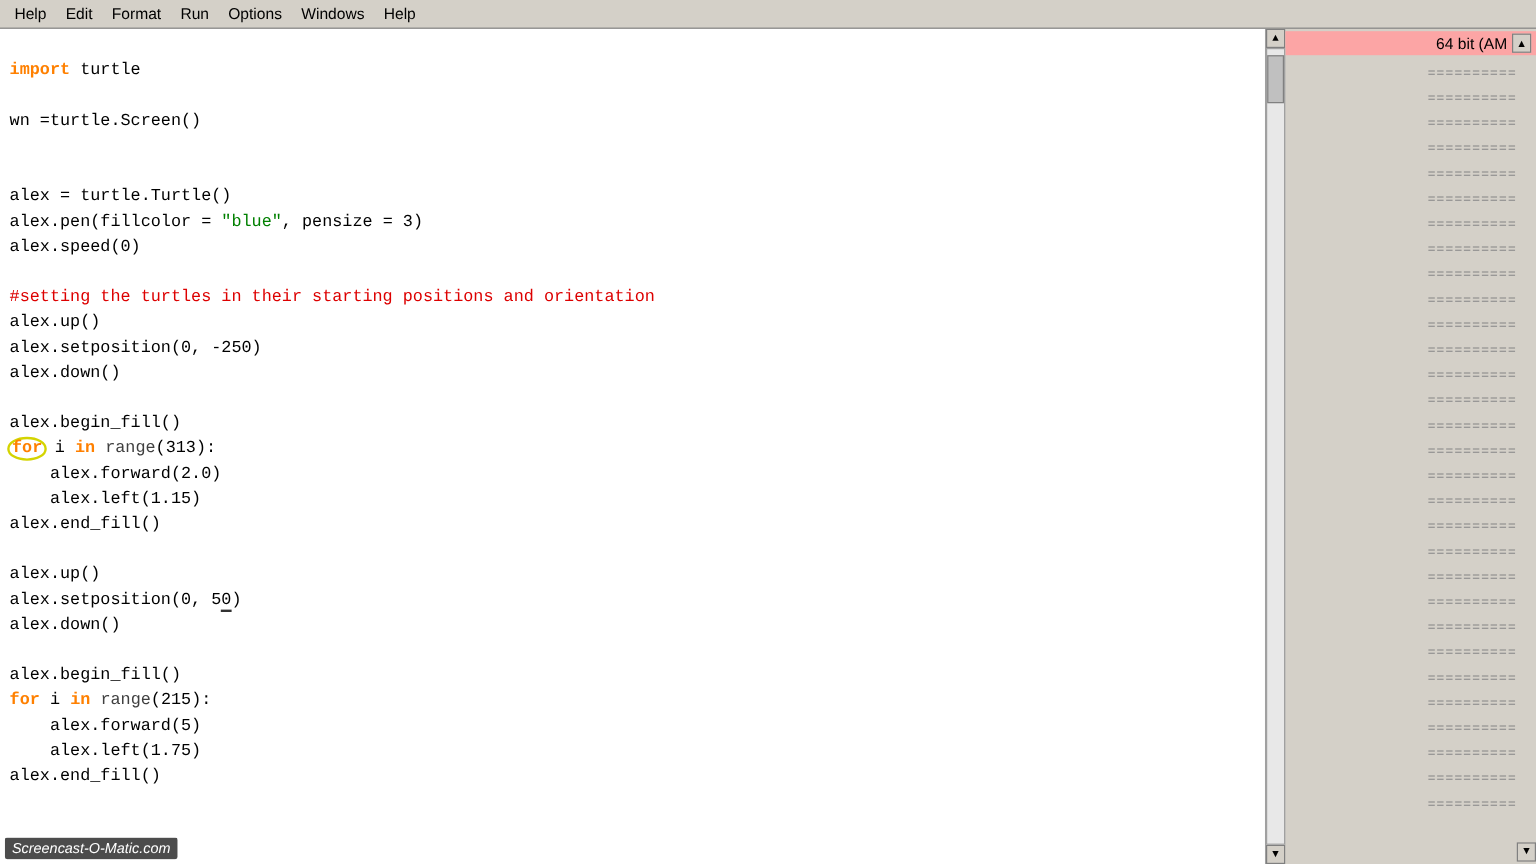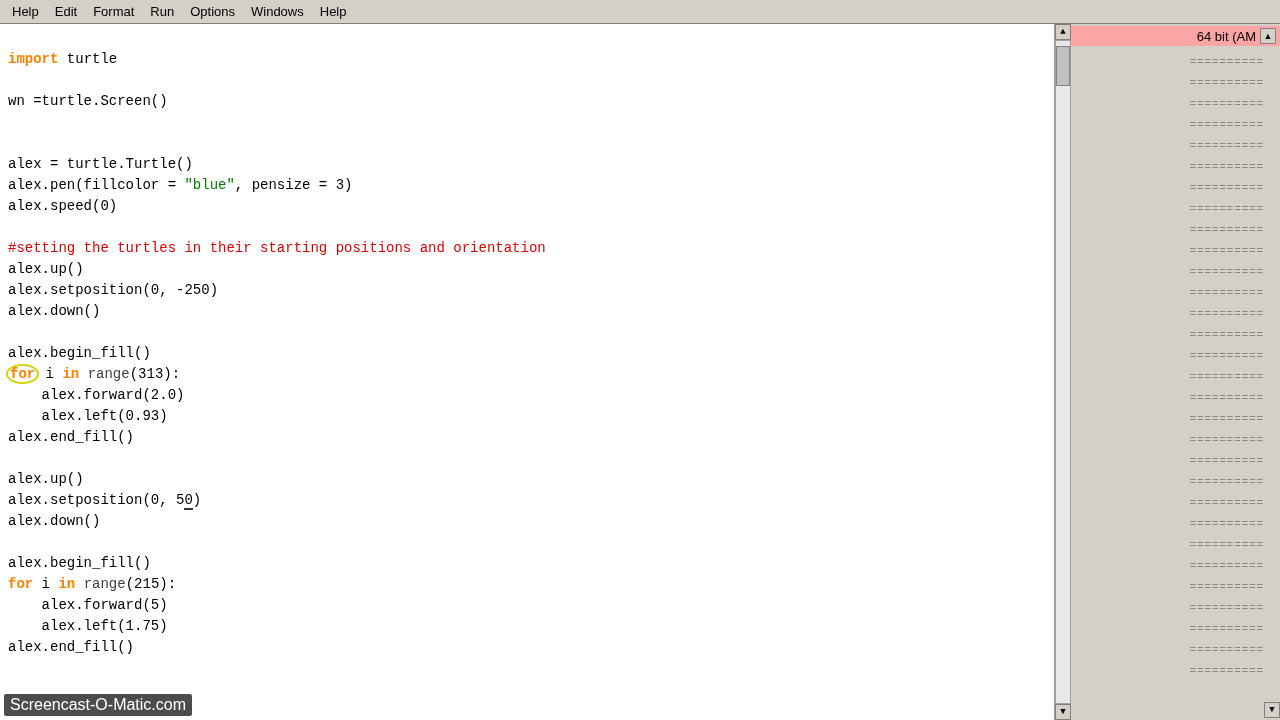--- a/index.html
+++ b/index.html
@@ -165,24 +165,25 @@
       flex-shrink: 0;
     }
 
     #watermark {
       position: fixed;
       bottom: 4px;
       left: 4px;
       background: rgba(0,0,0,0.7);
       color: white;
       font-family: Arial, sans-serif;
-      font-size: 16px;
+      font-size: 12px;
       padding: 2px 6px;
       border-radius: 2px;
       z-index: 100;
+      font-style: italic;
     }
 
     .for-circle {
       display: inline;
       border: 2px solid #d4d400;
       border-radius: 50%;
       padding: 0 2px;
       margin: 0 -2px;
     }
 
@@ -226,21 +227,21 @@
 <span class="normal">alex.speed(0)</span>
 
 <span class="comment">#setting the turtles in their starting positions and orientation</span>
 <span class="normal">alex.up()</span>
 <span class="normal">alex.setposition(0, -250)</span>
 <span class="normal">alex.down()</span>
 
 <span class="normal">alex.begin_fill()</span>
 <span class="for-circle"><span class="kw">for</span></span><span class="normal"> i </span><span class="kw">in</span><span class="normal"> </span><span class="kw-blue">range</span><span class="normal">(313):</span>
 <span class="normal">    alex.forward(2.0)</span>
-<span class="normal">    alex.left(0.93)</span>
+<span class="normal">    alex.left(1.15)</span>
 <span class="normal">alex.end_fill()</span>
 
 <span class="normal">alex.up()</span>
 <span class="normal">alex.setposition(0, 5<span style="border-bottom:2px solid #333;">0</span>)</span>
 <span class="normal">alex.down()</span>
 
 <span class="normal">alex.begin_fill()</span>
 <span class="kw">for</span><span class="normal"> i </span><span class="kw">in</span><span class="normal"> </span><span class="kw-blue">range</span><span class="normal">(215):</span>
 <span class="normal">    alex.forward(5)</span>
 <span class="normal">    alex.left(1.75)</span>

